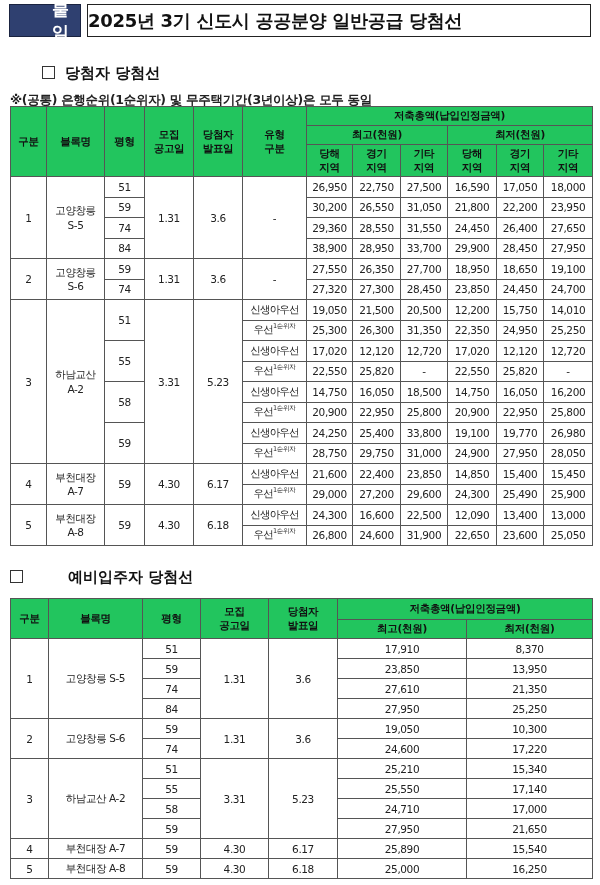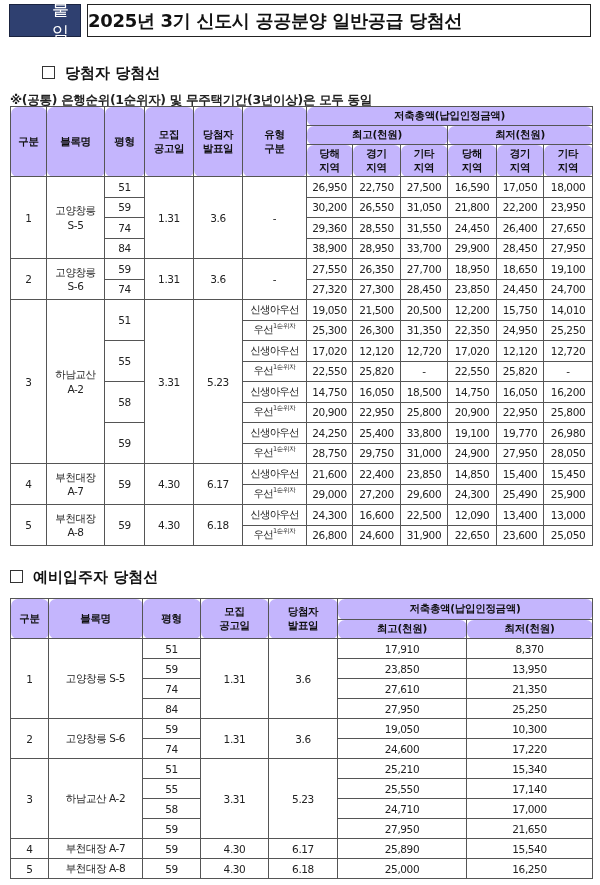--- a/index.html
+++ b/index.html
@@ -1,34 +1,34 @@
 <!DOCTYPE html>
 <html><head>
 <meta charset="utf-8">
 <style>
   * { box-sizing: border-box; margin: 0; padding: 0; }
   html, body { width: 600px; height: 885px; background: #ffffff; overflow: hidden; }
   body { font-family: "DejaVu Sans", "Liberation Sans", sans-serif; color: #111; position: relative; }
 
   .title-row { position: absolute; left: 9px; top: 4px; width: 582px; height: 33px; display: flex; }
   .badge { width: 72px; height: 33px; background: #2f4070; border: 1px solid #1a2340; color: #fff;
-           font-weight: normal; font-size: 17px; display: flex; align-items: center; justify-content: center; padding-left: 42px; }
+           font-weight: bold; font-size: 17px; display: flex; align-items: center; justify-content: center; padding-left: 42px; }
   .title-box { margin-left: 6px; flex: 1; height: 33px; border: 1.5px solid #222; display: flex; align-items: center;
                padding-left: 0; font-weight: bold; font-size: 18px; letter-spacing: -0.3px; }
 
   .note { position: absolute; left: 10px; top: 46px; font-size: 12.5px; font-weight: bold; color: #222; letter-spacing: -0.3px; margin-top: 46px; }
 
   .section-title { position: absolute; left: 10px; font-family: "DejaVu Serif", "Liberation Serif", serif;
                    font-size: 15px; font-weight: bold; display: flex; align-items: baseline; }
   .section-title .box { display: inline-block; width: 13px; height: 13px; border: 1.3px solid #333; margin-right: 10px; position: relative; top: 1px; }
   .section-title .sub { font-weight: normal; font-size: 12px; margin-left: 6px; color: #222; }
 
   table { position: absolute; border-collapse: collapse; table-layout: fixed; font-family: "DejaVu Sans", "Liberation Sans", sans-serif; }
   td, th { border: 1px solid #555; text-align: center; vertical-align: middle; padding: 0; overflow: hidden; white-space: nowrap; }
-  th { background: #c4b5fd; font-weight: bold; font-size: 10.5px; color: #111; line-height: 1.25; letter-spacing: -0.3px; border-radius: 7px; }
+  th { background: #22c55e; font-weight: bold; font-size: 10.5px; color: #111; line-height: 1.25; letter-spacing: -0.3px; }
   td { font-size: 10.5px; color: #222; letter-spacing: -0.4px; }
   .outer-bold { border: 1.5px solid #222; }
 
   #t1 { left: 10px; top: 106px; width: 582px; }
   #t1 tr.body-row td { height: 20.5px; }
   .type-cell { font-size: 10.5px; letter-spacing: -0.8px; }
   .type-cell sup { font-size: 6.5px; vertical-align: top; position: relative; top: -1px; letter-spacing: -0.3px; }
 
   #t2 { left: 10px; top: 598px; width: 582px; }
   #t2 tr.body-row td { height: 20px; }
@@ -287,21 +287,21 @@
         <td>26,800</td>
         <td>24,600</td>
         <td>31,900</td>
         <td>22,650</td>
         <td>23,600</td>
         <td>25,050</td>
       </tr>
     </tbody>
 </table>
 
-<div class="section-title" style="top:568px;">
+<div class="section-title" style="top:568px;gap:35px;">
   <span class="box"></span>
   <span>예비입주자 당첨선</span>
 </div>
 
 <table id="t2" class="outer-bold">
   <colgroup>
     <col style="width:38px">
       <col style="width:94px">
       <col style="width:58px">
       <col style="width:68px">

